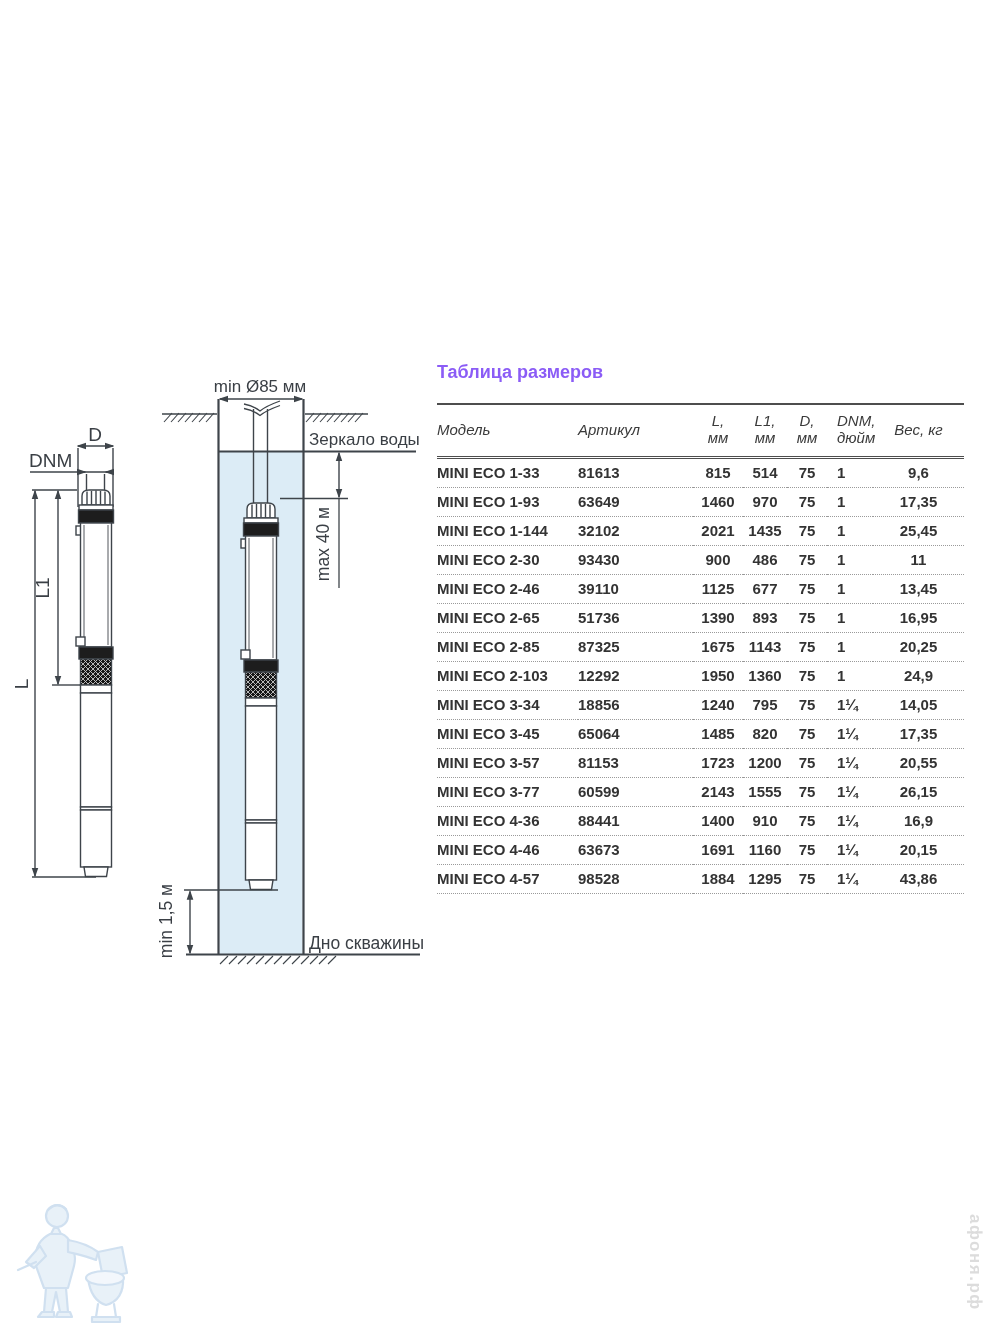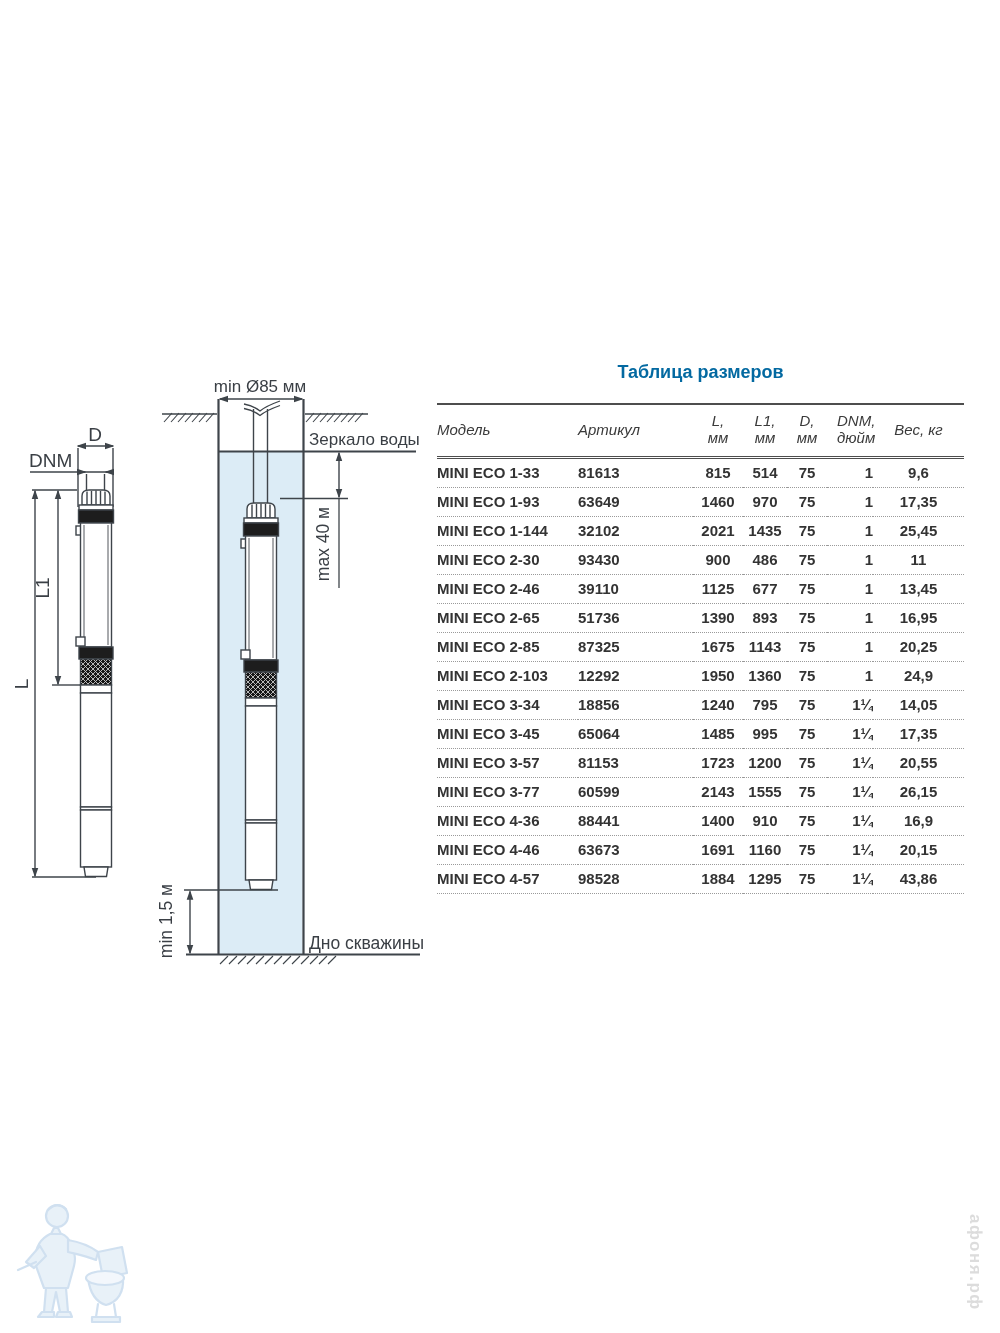--- a/index.html
+++ b/index.html
@@ -5,34 +5,34 @@
   html,body { margin:0; padding:0; }
   body {
     width:1000px; height:1333px; position:relative; background:#ffffff;
     font-family:"Liberation Sans","DejaVu Sans",sans-serif; overflow:hidden; color:#333;
   }
   
   .diagram-svg { position:absolute; left:0; top:355px; width:430px; height:625px; }
   .diagram-svg text { fill:#3a3f45; font-family:"Liberation Sans","DejaVu Sans",sans-serif; }
   
   .table-wrap { position:absolute; left:437px; top:362px; width:527px; }
-  .table-title { font-size:18px; line-height:21px; font-weight:700; color:#0369a1; margin:0 0 20px 0;text-align:center; }
+  .table-title { font-size:18px; line-height:21px; font-weight:700; color:#8b5cf6; margin:0 0 20px 0; }
   table.size-table { border-collapse:collapse; width:100%; table-layout:fixed; }
   .size-table thead th {
     font-style:italic; font-weight:400; font-size:15px; line-height:1.16;
     text-align:center; vertical-align:middle; padding:7px 0 9px;
     border-top:2px solid #4d4d4d; border-bottom:3px double #4d4d4d; color:#3a3a3a;
   }
   .size-table tbody td {
     font-size:15px; font-weight:600; color:#333; text-align:center;
     padding:5px 0 6px; border-bottom:1px dotted #9a9a9a; white-space:nowrap;
     overflow:hidden;
   }
   .size-table .al { text-align:left; }
-  .size-table .col-dnm { text-align:right; padding-left:10px;margin-top:17px; }
+  .size-table .col-dnm { text-align:left; padding-left:10px;margin-top:17px; }
   
   .plumber-mark { position:absolute; left:10px; top:1190px; width:150px; height:140px; }
   .site-mark {
     position:absolute; left:985px; top:1214px; transform:rotate(90deg); transform-origin:0 0;
     font-size:17px; font-weight:700; letter-spacing:1.5px; color:#dcdcdc; white-space:nowrap;
   }
 </style>
 </head>
 <body>
 
@@ -250,21 +250,21 @@
     <td>795</td>
     <td>75</td>
     <td class="col-dnm">1¼</td>
     <td>14,05</td>
   </tr>
 
   <tr>
     <td class="al">MINI ECO 3-45</td>
     <td class="al">65064</td>
     <td>1485</td>
-    <td>995</td>
+    <td>820</td>
     <td>75</td>
     <td class="col-dnm">1¼</td>
     <td>17,35</td>
   </tr>
 
   <tr>
     <td class="al">MINI ECO 3-57</td>
     <td class="al">81153</td>
     <td>1723</td>
     <td>1200</td>

